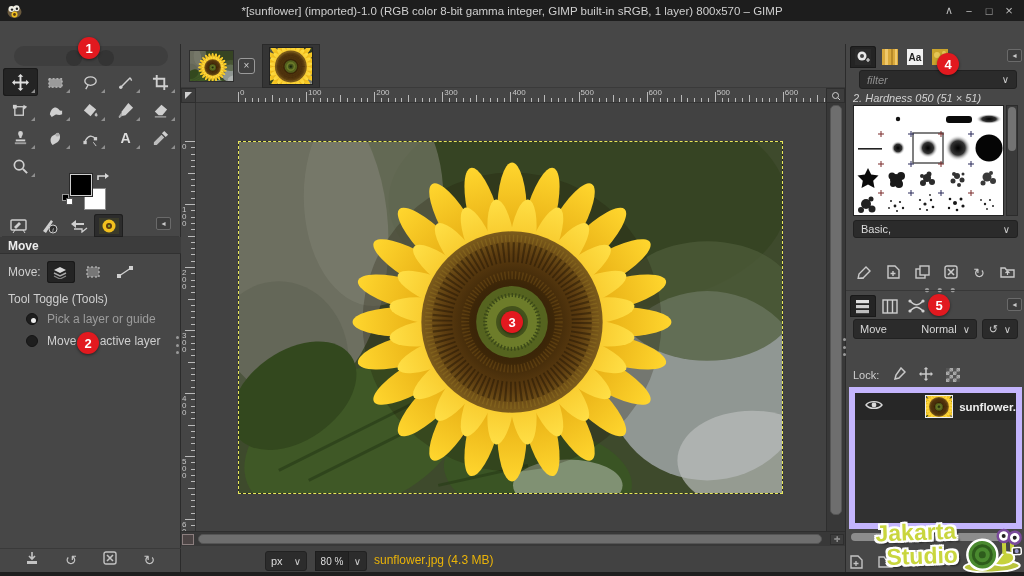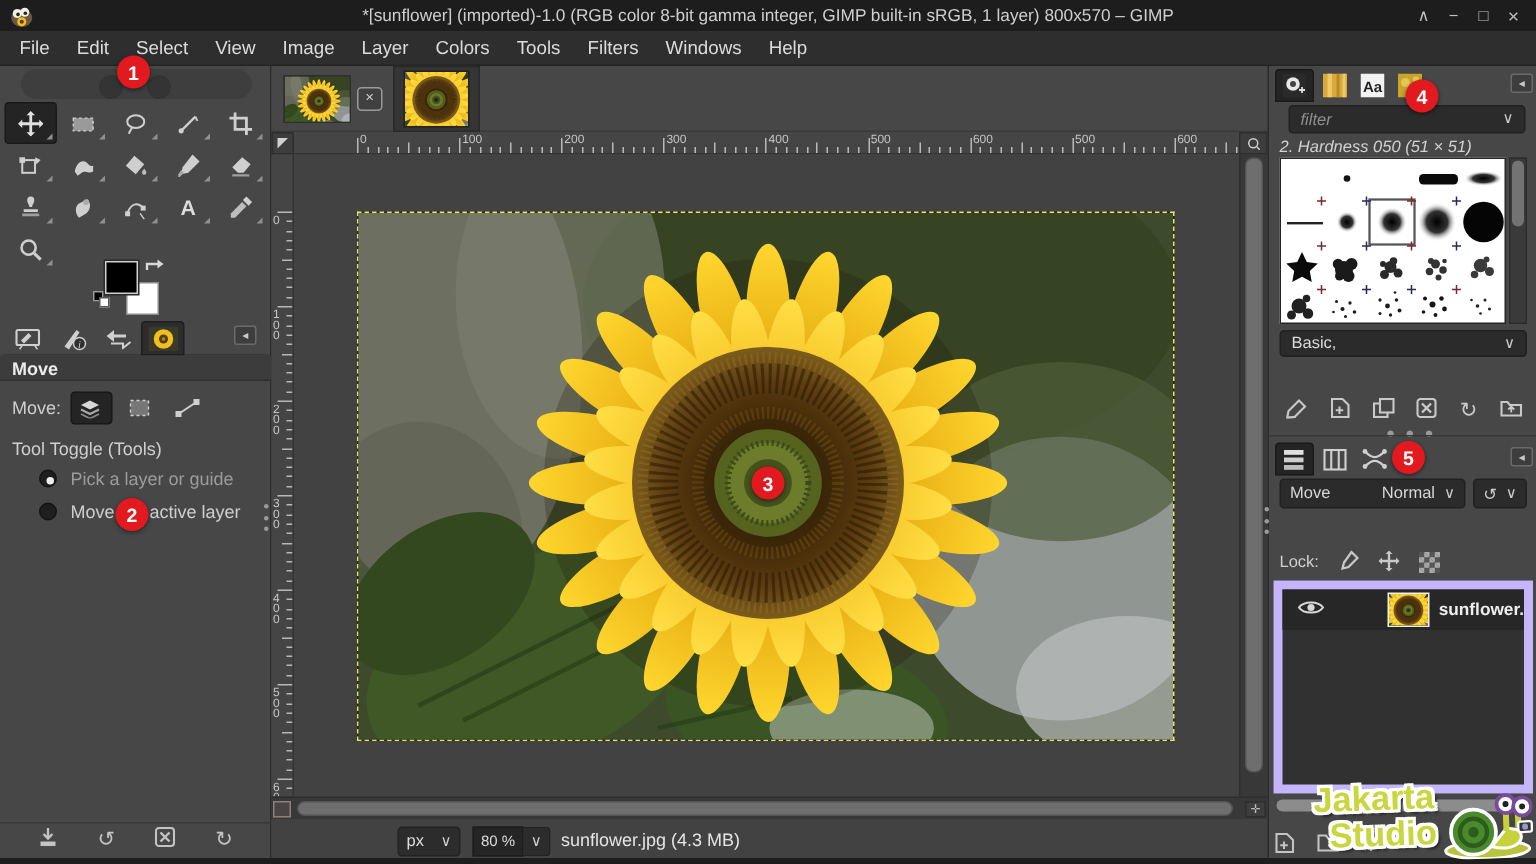--- a/index.html
+++ b/index.html
@@ -81,21 +81,21 @@
   #hscroll-track .thumb{position:absolute;left:2px;top:2px;width:624px;height:10px;background:#6e6e6e;border-radius:5px;border:1px solid #555;}
   #nav-btn{position:absolute;right:1px;top:2px;width:14px;height:11px;background:#3d3d3d;border:1px solid #2e2e2e;color:#bbb;font-size:8px;text-align:center;line-height:9px;}
   
   #statusbar{position:absolute;left:0;top:502px;width:664px;height:30px;background:#424242;display:flex;align-items:center;}
   #unit-select{position:absolute;left:84px;top:5px;width:42px;height:20px;background:#2c2c2c;border:1px solid #222;border-radius:3px;
     display:flex;align-items:center;justify-content:space-between;padding:0 5px;font-size:11px;color:#ddd;}
   #zoom-entry{position:absolute;left:134px;top:5px;width:34px;height:20px;background:#252525;border:1px solid #1d1d1d;color:#ddd;
     font-size:10px;display:flex;align-items:center;justify-content:center;}
   #zoom-dd{position:absolute;left:168px;top:5px;width:18px;height:20px;background:#2c2c2c;border:1px solid #222;border-left:none;border-radius:0 3px 3px 0;
     display:flex;align-items:center;justify-content:center;color:#ccc;font-size:9px;}
-  #status-msg{position:absolute;left:193px;top:7px;font-size:12px;color:#e5e5e5;}
+  #status-msg{position:absolute;left:193px;top:7px;font-size:12px;color:#eab308;}
   
   .rtab{position:absolute;width:26px;height:22px;display:flex;align-items:center;justify-content:center;border-radius:3px 3px 0 0;}
   .rtab.active{background:#242424;box-shadow:inset 0 0 0 1px #1a1a1a;}
   #filter-box{position:absolute;left:13px;top:26px;width:158px;height:19px;background:#2b2b2b;border:1px solid #212121;border-radius:3px;
      display:flex;align-items:center;justify-content:space-between;padding:0 7px;}
   #filter-box .ph{font-style:italic;color:#8f8f8f;font-size:11px;}
   #brush-title{position:absolute;left:7px;top:48px;font-style:italic;font-size:11px;color:#d2d2d2;white-space:nowrap;}
   #brush-grid{position:absolute;left:7px;top:61px;width:151px;height:111px;background:#fff;border:1px solid #242424;}
   #brush-scroll{position:absolute;left:160px;top:61px;width:12px;height:111px;background:#3a3a3a;border:1px solid #2c2c2c;}
   #brush-scroll .thumb{position:absolute;left:1px;top:1px;width:8px;height:44px;background:#737373;border-radius:4px;}
@@ -152,33 +152,20 @@
       <circle cx="8.5" cy="12.5" r="3" fill="#f0c020"></circle>
         <circle cx="8.5" cy="12.5" r="1.4" fill="#5a3c10"></circle>
     </svg>
     <div class="title">*[sunflower] (imported)-1.0 (RGB color 8-bit gamma integer, GIMP built-in sRGB, 1 layer) 800x570 – GIMP</div>
     <div class="win-ctl" style="left:940px">∧</div>
     <div class="win-ctl" style="left:960px">−</div>
     <div class="win-ctl" style="left:980px">□</div>
     <div class="win-ctl" style="left:1000px;font-size:13px">×</div>
   </div>
 
-  <div id="menubar">
-      <span class="menu-item">File</span>
-      <span class="menu-item">Edit</span>
-      <span class="menu-item">Select</span>
-      <span class="menu-item">View</span>
-      <span class="menu-item">Image</span>
-      <span class="menu-item">Layer</span>
-      <span class="menu-item">Colors</span>
-      <span class="menu-item">Tools</span>
-      <span class="menu-item">Filters</span>
-      <span class="menu-item">Windows</span>
-      <span class="menu-item">Help</span>
-    </div>
 
   <div id="left-panel">
     <div id="wilber-strip">
       <i style="left:52px"></i>
       <i style="left:84px"></i>
     </div>
 
     <div id="tools">
       <div class="tool selected">
         <svg class="icon-svg" width="17" height="17" viewBox="0 0 18 18">

